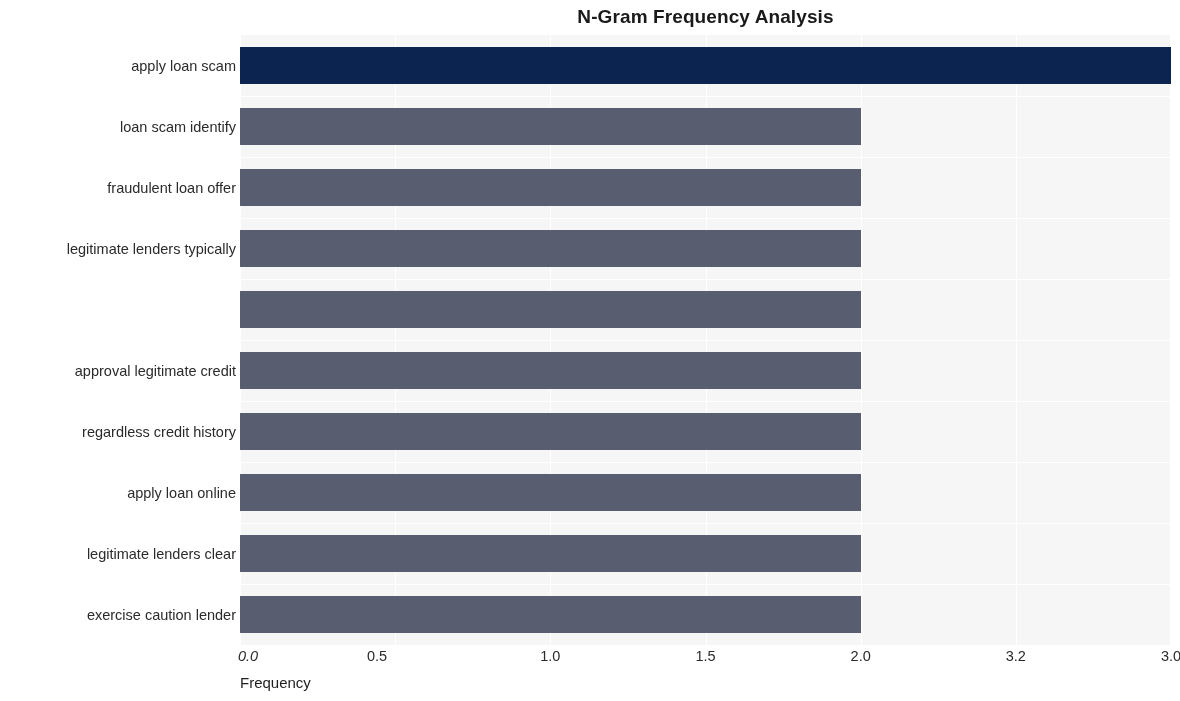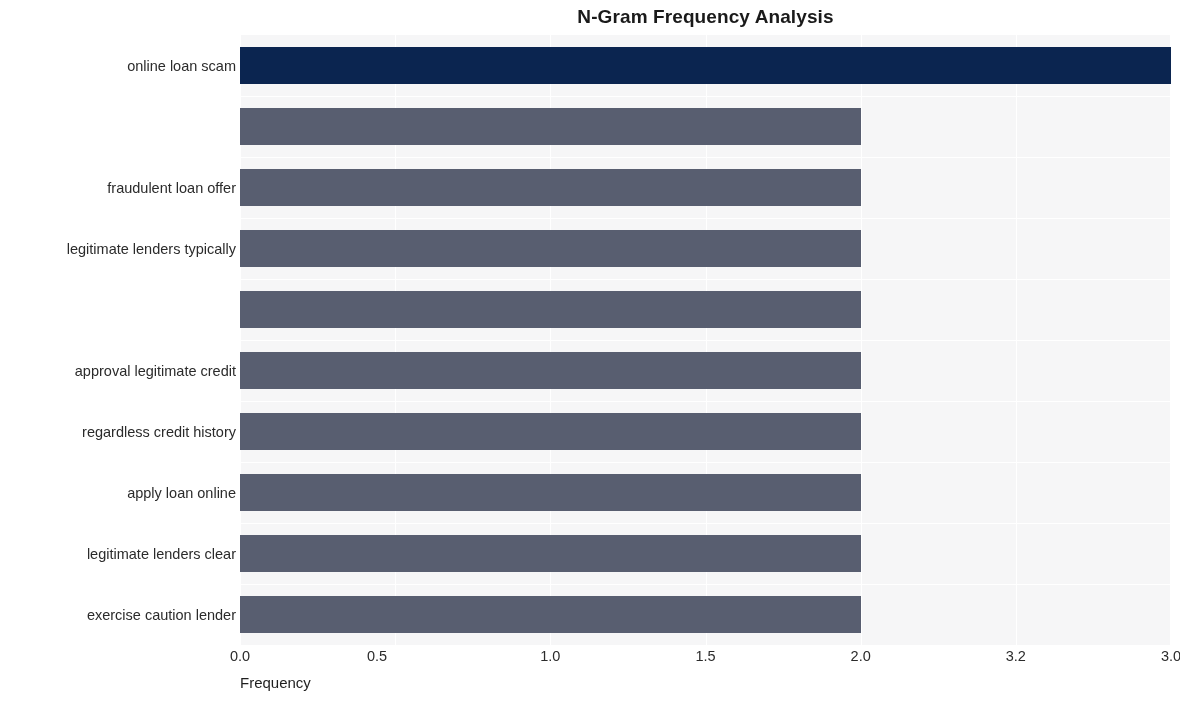--- a/index.html
+++ b/index.html
@@ -154,32 +154,33 @@
         <div class="bar" title="guarantee approval regardless: 2" style="top: 255.59px; height: 37.82px; width: 620.667px; background: rgb(88, 94, 112);"></div>
         <div class="bar" title="approval regardless credit: 2" style="top: 316.59px; height: 37.82px; width: 620.667px; background: rgb(88, 94, 112);"></div>
         <div class="bar" title="regardless credit history: 2" style="top: 377.59px; height: 37.82px; width: 620.667px; background: rgb(88, 94, 112);"></div>
         <div class="bar" title="apply loan online: 2" style="top: 438.59px; height: 37.82px; width: 620.667px; background: rgb(88, 94, 112);"></div>
         <div class="bar" title="legitimate lenders clear: 2" style="top: 499.59px; height: 37.82px; width: 620.667px; background: rgb(88, 94, 112);"></div>
         <div class="bar" title="exercise caution lender: 2" style="top: 560.59px; height: 37.82px; width: 620.667px; background: rgb(88, 94, 112);"></div>
       </div>
   </div>
 
   <div id="ytick-layer">
-      <div class="ytick-label" style="top: 30.5px;">online loan scam</div>
+      <div class="ytick-label" style="top: 30.5px;">apply loan scam</div>
+      <div class="ytick-label" style="top: 91.5px;">loan scam identify</div>
       <div class="ytick-label" style="top: 152.5px;">fraudulent loan offer</div>
       <div class="ytick-label" style="top: 213.5px;">legitimate lenders typically</div>
       <div class="ytick-label" style="top: 335.5px;">approval legitimate credit</div>
       <div class="ytick-label" style="top: 396.5px;">regardless credit history</div>
       <div class="ytick-label" style="top: 457.5px;">apply loan online</div>
       <div class="ytick-label" style="top: 579.5px;">exercise caution lender</div>
       <div class="ytick-label" style="top: 518.5px;">legitimate lenders clear</div>
     </div>
 
   <div id="xtick-layer">
-      <div class="xtick-label" style="left: 0px;">0.0</div>
+      <div class="xtick-label" style="left: 8px; font-style: italic;">0.0</div>
       <div class="xtick-label" style="left: 137px;">0.5</div>
       <div class="xtick-label" style="left: 310.333px;">1.0</div>
       <div class="xtick-label" style="left: 465.5px;">1.5</div>
       <div class="xtick-label" style="left: 620.667px;">2.0</div>
       <div class="xtick-label" style="left: 775.833px;">3.2</div>
       <div class="xtick-label" style="left: 931px;">3.0</div>
     </div>
 
   <div id="xaxis-title">Frequency</div>
 

